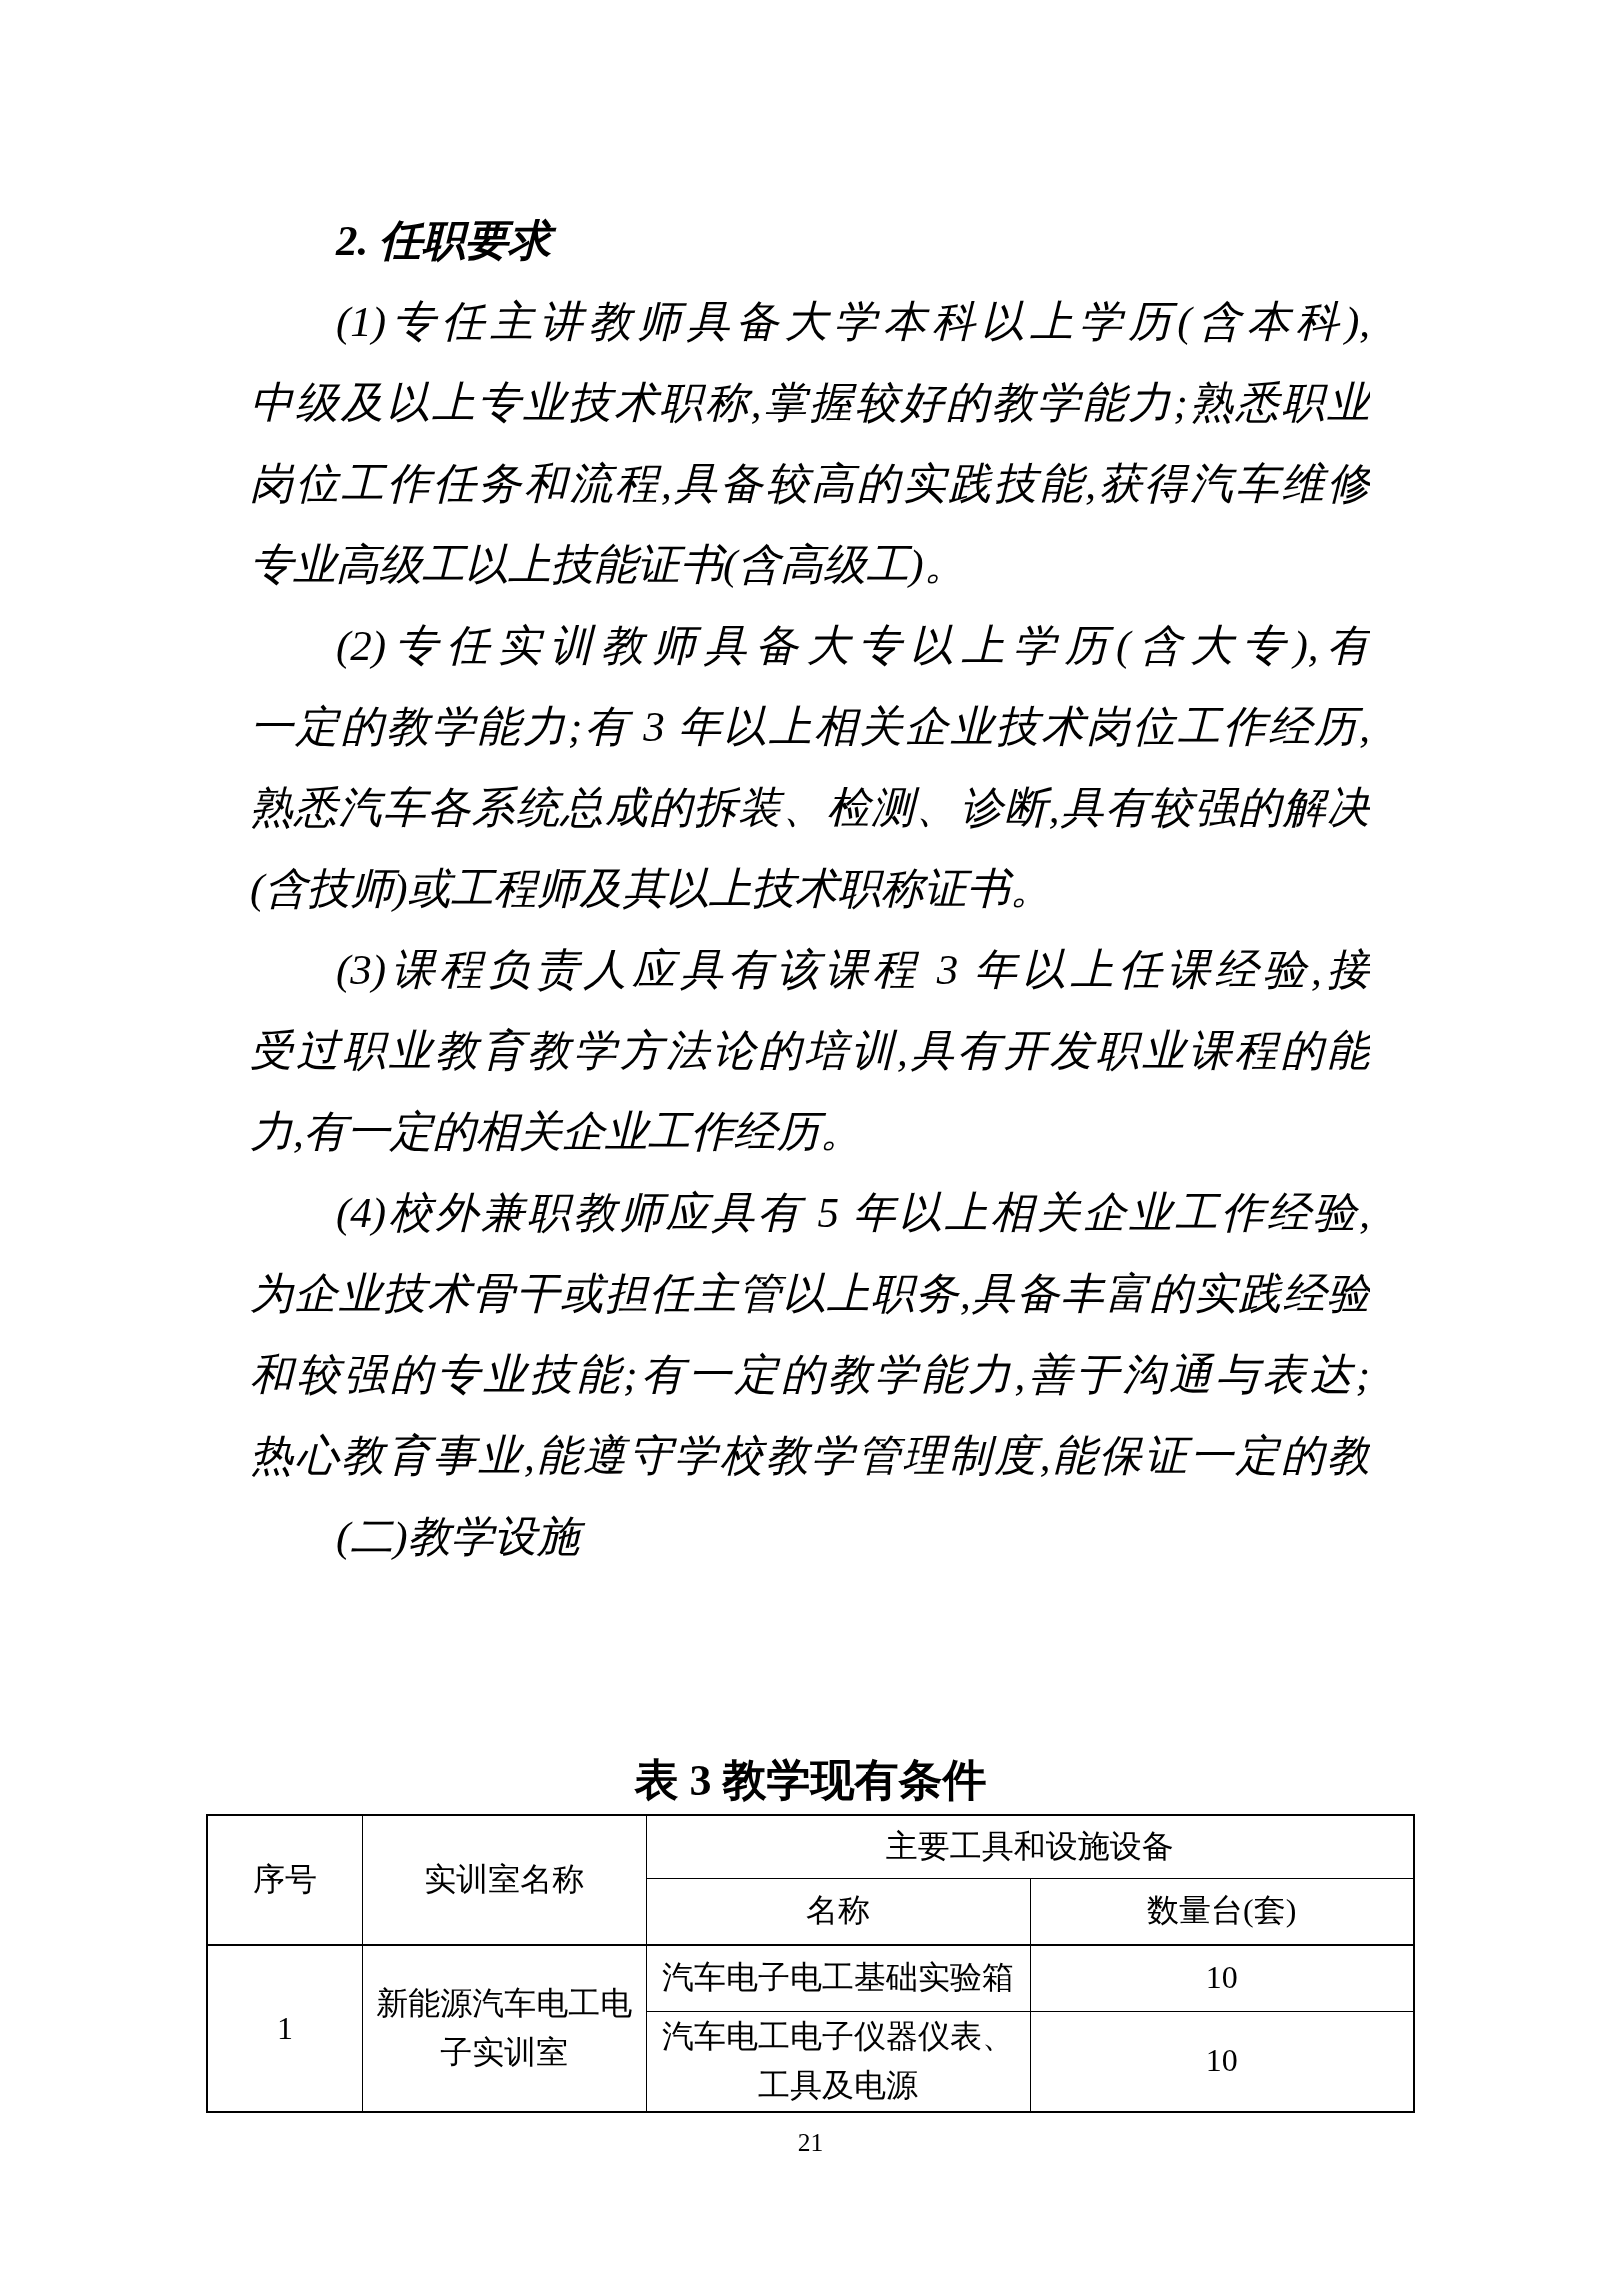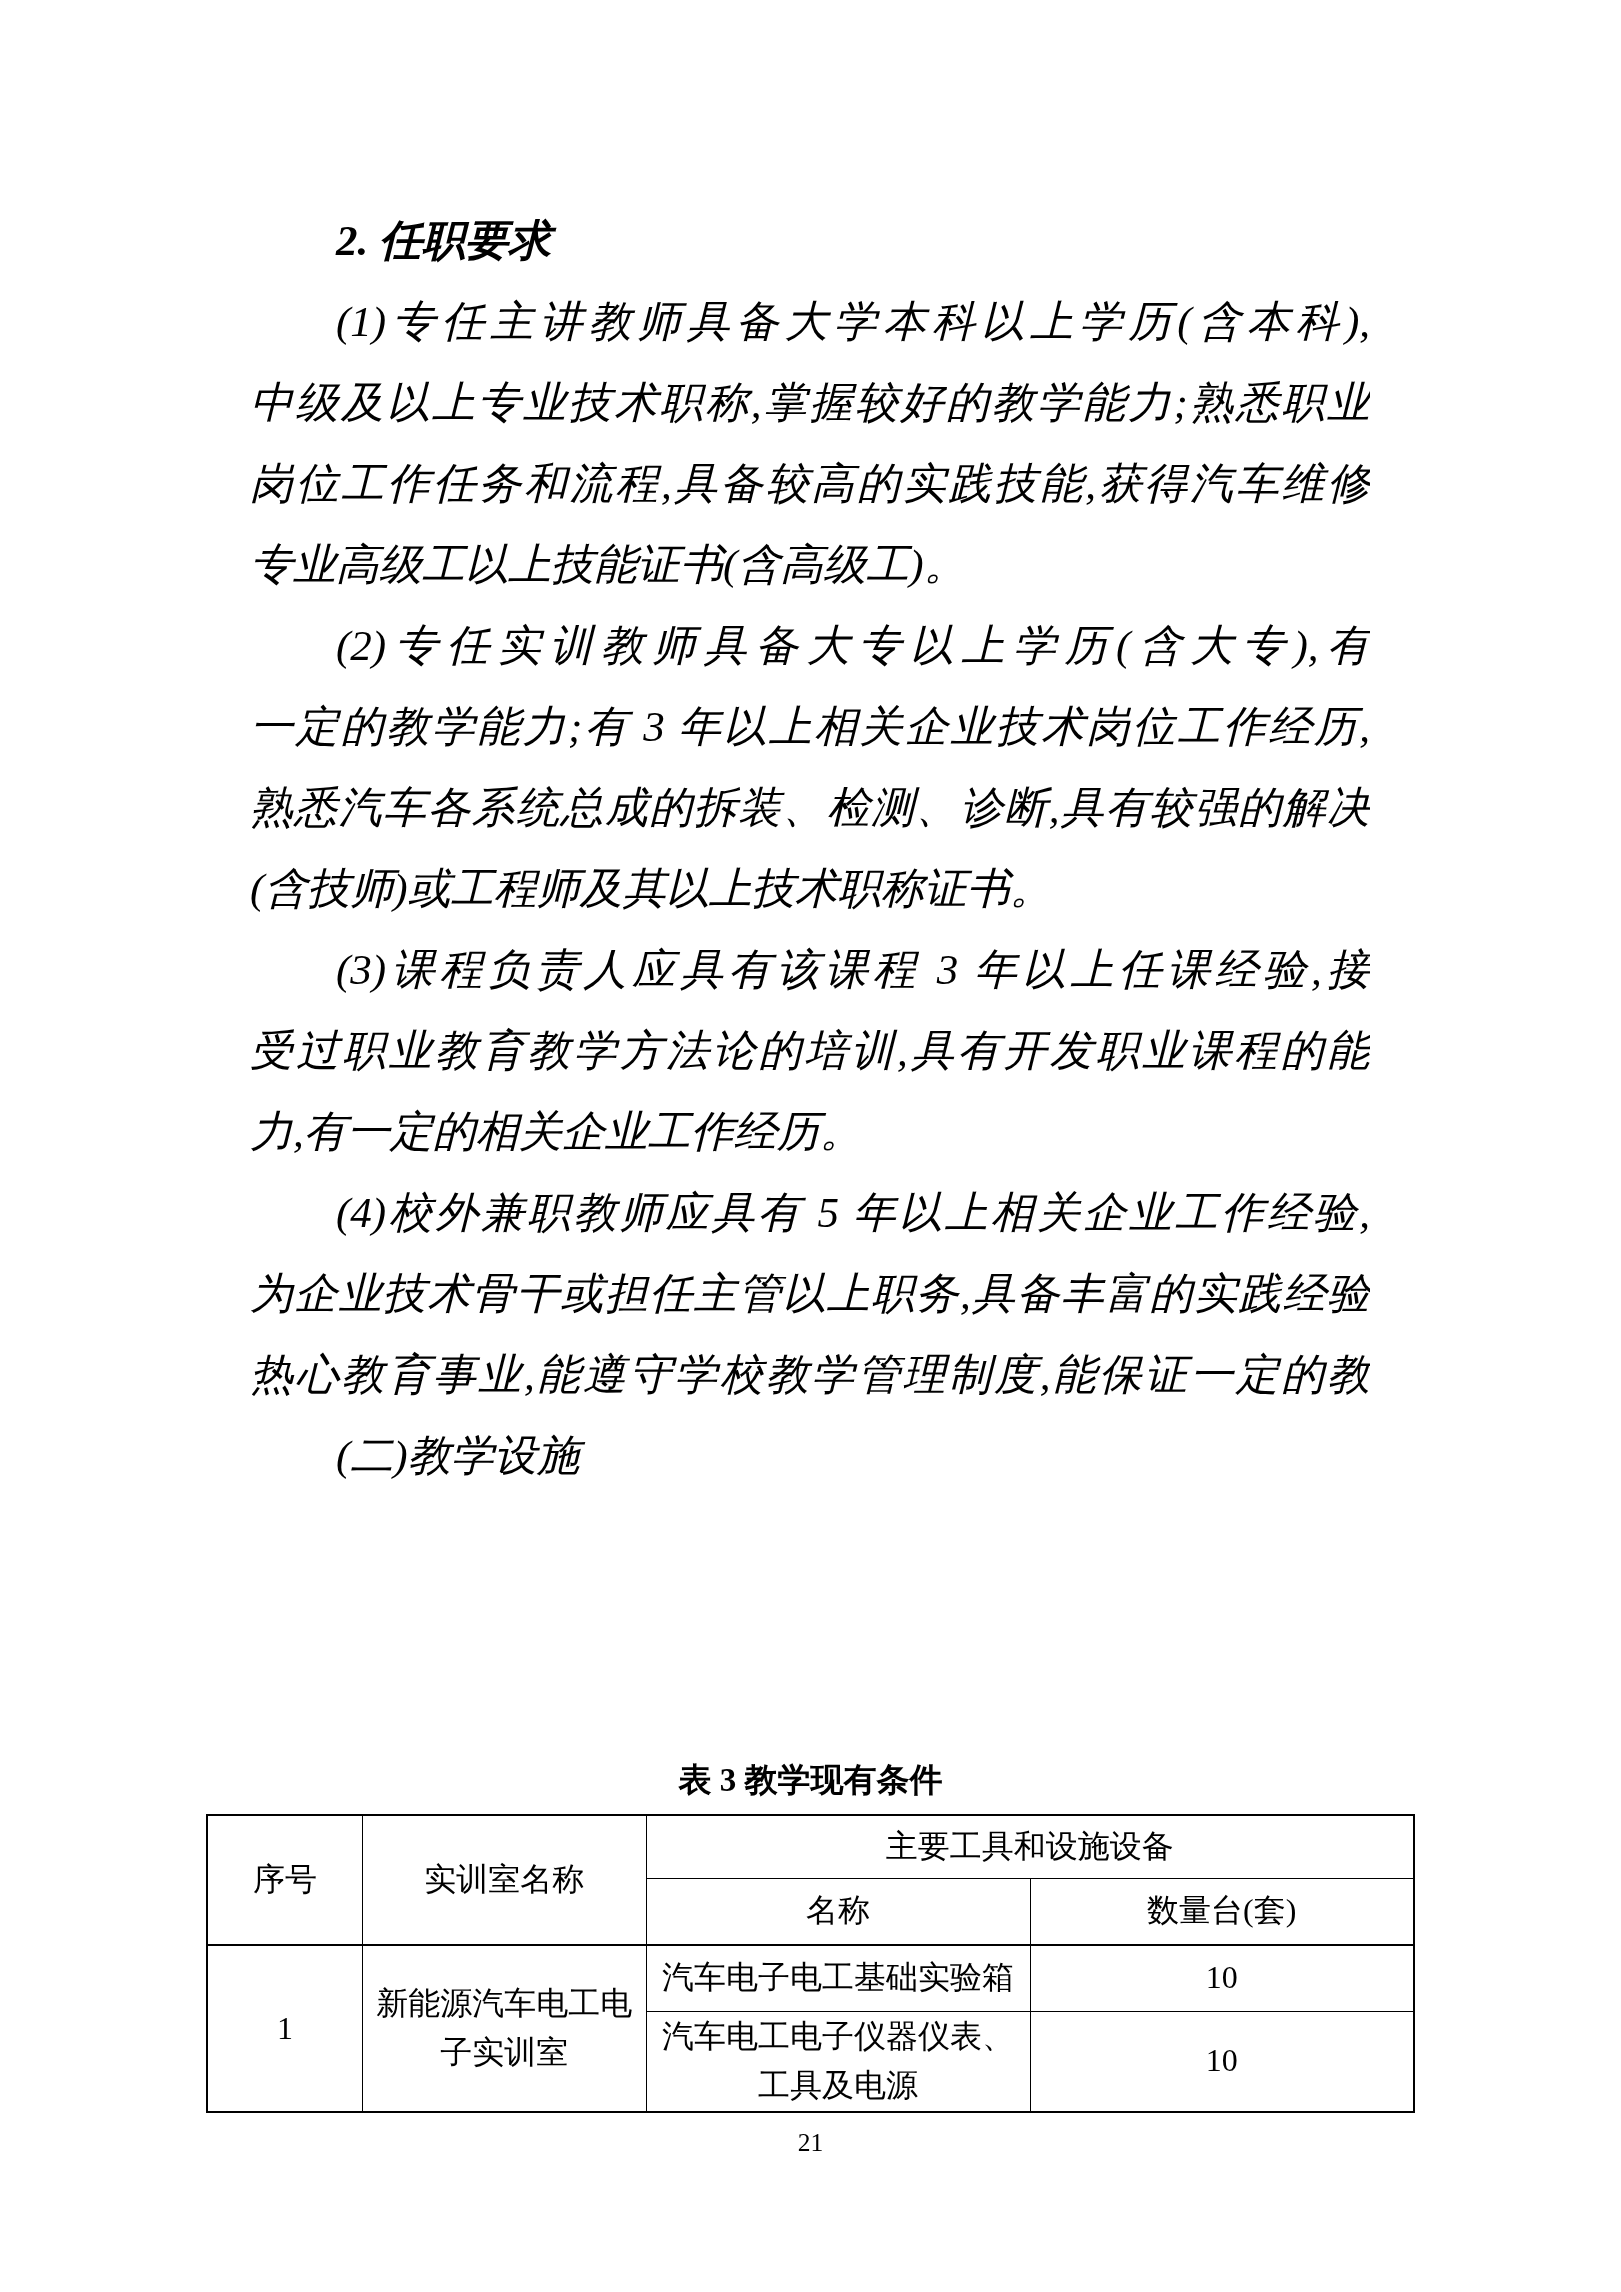--- a/index.html
+++ b/index.html
@@ -38,21 +38,21 @@
   .line.bold { font-weight: bold; }
   
   .caption {
     position: absolute;
     left: 0;
     top: 1746px;
     width: 1621px;
     height: 69px;
     line-height: 69px;
     text-align: center;
-    font-size: 33px;
+    font-size: 44px;
     font-weight: bold;
   }
   
   table.cond {
     position: absolute;
     left: 206px;
     top: 1814px;
     width: 1209px;
     border-collapse: collapse;
     table-layout: fixed;
@@ -105,20 +105,21 @@
   <div class="line fill">一定的教学能力;有 3 年以上相关企业技术岗位工作经历,</div>
   <div class="line fill">熟悉汽车各系统总成的拆装、检测、诊断,具有较强的解决</div>
   <div class="line">(含技师)或工程师及其以上技术职称证书。</div>
 
   <div class="line first fill">(3)课程负责人应具有该课程 3 年以上任课经验,接</div>
   <div class="line fill">受过职业教育教学方法论的培训,具有开发职业课程的能</div>
   <div class="line">力,有一定的相关企业工作经历。</div>
 
   <div class="line first fill">(4)校外兼职教师应具有 5 年以上相关企业工作经验,</div>
   <div class="line fill">为企业技术骨干或担任主管以上职务,具备丰富的实践经验</div>
+  <div class="line fill">和较强的专业技能;有一定的教学能力,善于沟通与表达;</div>
   <div class="line fill">热心教育事业,能遵守学校教学管理制度,能保证一定的教</div>
 
   <div class="line first">(二)教学设施</div>
 </div>
 
 <div class="caption">表 3  教学现有条件</div>
 
 <table class="cond">
   <tbody>
     <tr class="h1">

